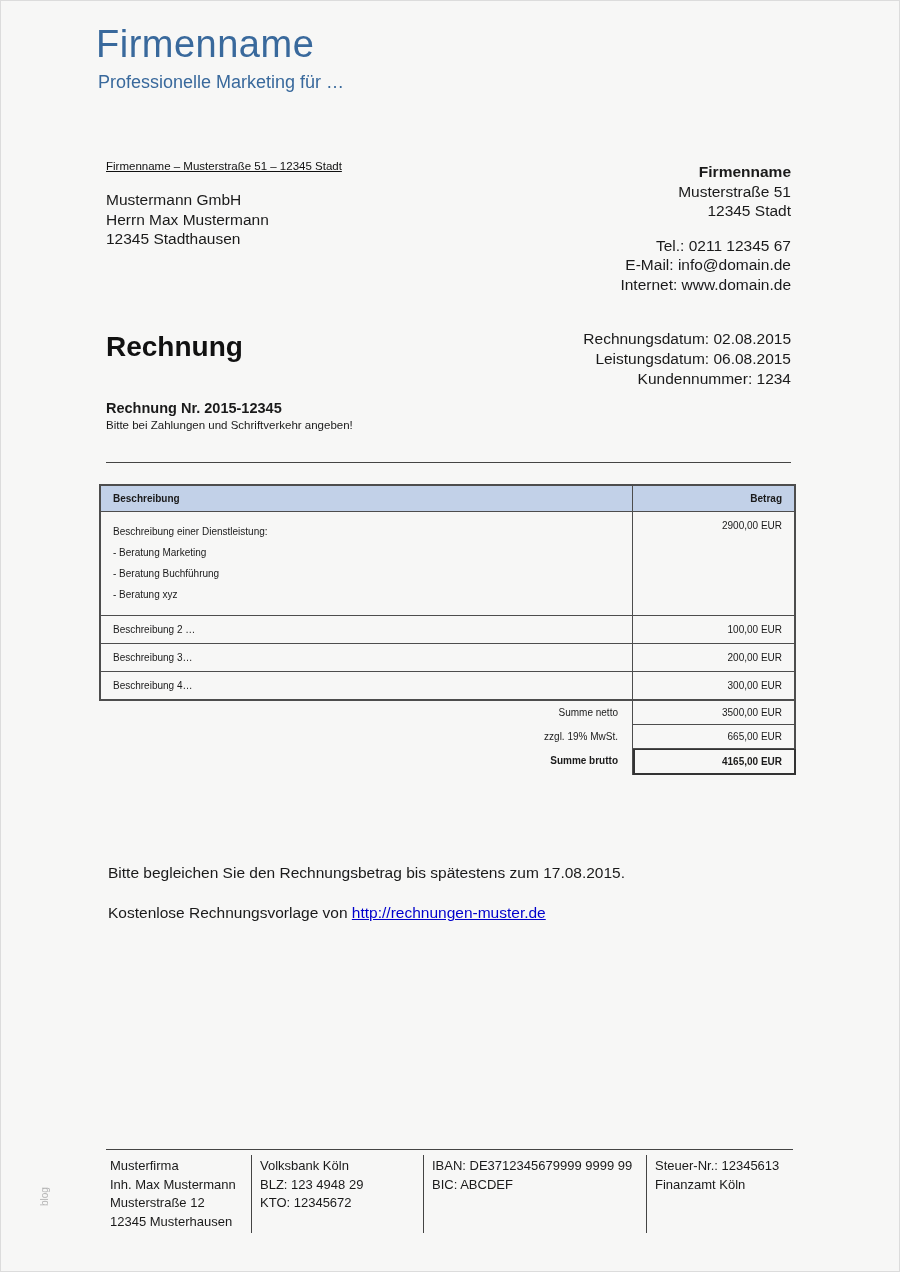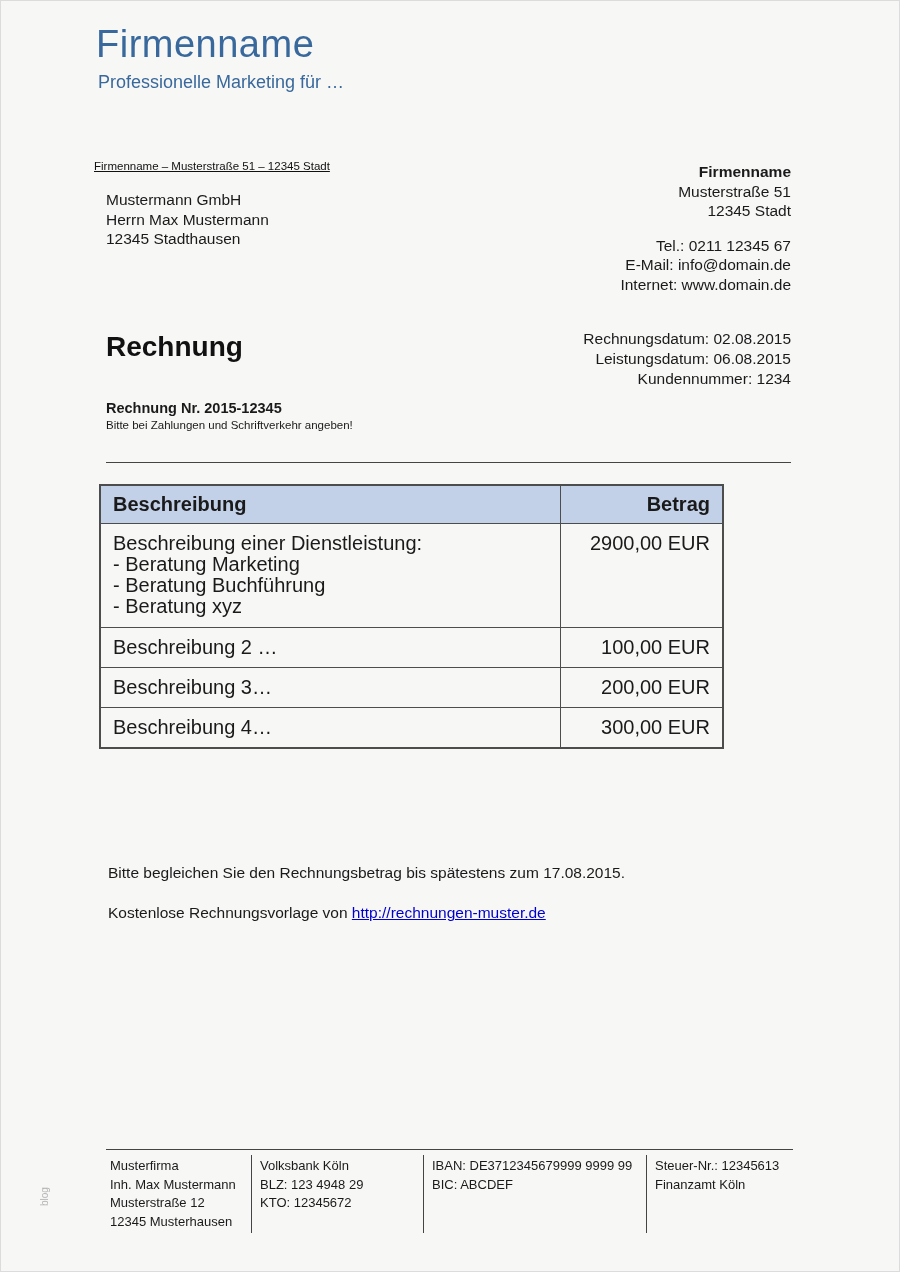--- a/index.html
+++ b/index.html
@@ -10,39 +10,39 @@
     background:#f7f7f6; border:1px solid #dcdcdc; overflow:hidden;
     margin:0 auto;
   }
 
   
   .brand { position:absolute; left:95px; top:22px; }
   .brand-name { font-size:38px; color:#39699c; letter-spacing:0.5px; }
   .brand-tagline { font-size:18px; color:#39699c; margin-top:6px; padding-left:2px; }
 
   
-  .sender-line { position:absolute; left:93px; top:159px; font-size:11.5px; text-decoration:underline; color:#111; }
+  .sender-line { position:absolute; left:105px; top:159px; font-size:11.5px; text-decoration:underline; color:#111; }
   .recipient { position:absolute; left:105px; top:189px; font-size:15.5px; line-height:19.5px; }
 
   
   .company-block { position:absolute; left:470px; top:161px; width:320px; text-align:right; font-size:15.5px; line-height:19.5px; }
   .company-block .c-name { font-weight:bold; }
   .company-block .c-contact { margin-top:15px; }
 
   .invoice-meta { position:absolute; left:470px; top:328px; width:320px; text-align:right; font-size:15.5px; line-height:20px; }
 
   
   .invoice-title { position:absolute; left:105px; top:330px; font-size:28px; font-weight:bold; color:#111; }
   .invoice-number { position:absolute; left:105px; top:399px; font-size:14.5px; font-weight:bold; }
   .invoice-note { position:absolute; left:105px; top:418px; font-size:11.5px; }
 
   .rule { position:absolute; left:105px; top:461px; width:685px; border-top:1px solid #444; }
 
   
-  .invoice-table { position:absolute; left:98px; top:483px; width:625px; font-size:20px; }
+  .invoice-table { position:absolute; left:98px; top:483px; width:697px; font-size:10px; }
   .t-main { border:2px solid #4d4d4d; }
   .t-row { display:flex; border-bottom:1px solid #4d4d4d; background:#f7f7f6; }
   .t-row:last-child { border-bottom:none; }
   .t-head { background:#c2d1e8; font-weight:bold; }
   .t-desc { flex:1; padding:8px 12px; border-right:1px solid #4d4d4d; }
   .t-amount { width:161px; padding:8px 12px; text-align:right; }
   .t-head .t-desc, .t-head .t-amount { padding:7px 12px; }
   .t-desc .line { line-height:21px; }
   .t-row.tall .t-desc { padding-top:9px; padding-bottom:10px; }
 
@@ -137,20 +137,34 @@
         <div class="t-desc">Beschreibung 3…</div>
         <div class="t-amount">200,00 EUR</div>
       </div>
 
       <div class="t-row">
         <div class="t-desc">Beschreibung 4…</div>
         <div class="t-amount">300,00 EUR</div>
       </div>
     </div>
 
+    <div class="t-summary">
+      <div class="s-row">
+        <div class="s-label">Summe netto</div>
+        <div class="s-amount">3500,00 EUR</div>
+      </div>
+      <div class="s-row">
+        <div class="s-label">zzgl. 19% MwSt.</div>
+        <div class="s-amount">665,00 EUR</div>
+      </div>
+      <div class="s-row bold">
+        <div class="s-label">Summe brutto</div>
+        <div class="s-amount">4165,00 EUR</div>
+      </div>
+    </div>
   </div>
 
   <div class="payment-note">Bitte begleichen Sie den Rechnungsbetrag bis spätestens zum 17.08.2015.</div>
 
   <div class="credit-line">
     <span>Kostenlose Rechnungsvorlage von </span><a href="#">http://rechnungen-muster.de</a>
   </div>
 
   <div class="footer">
     <div class="f-col c1">

